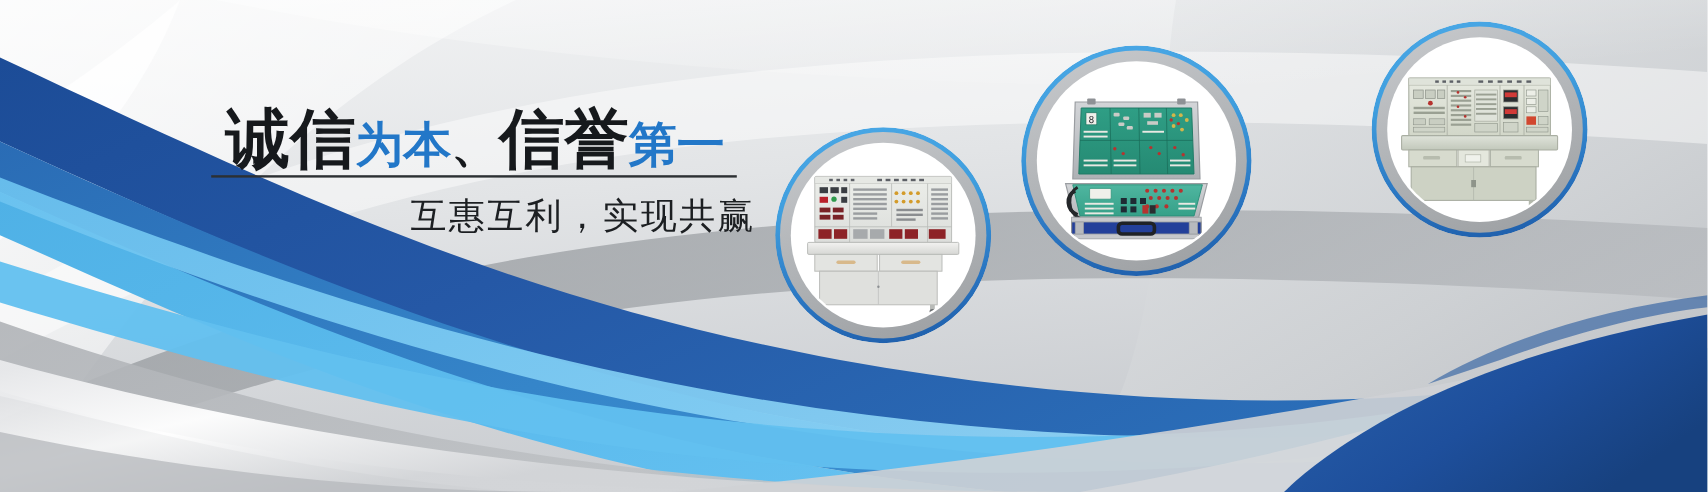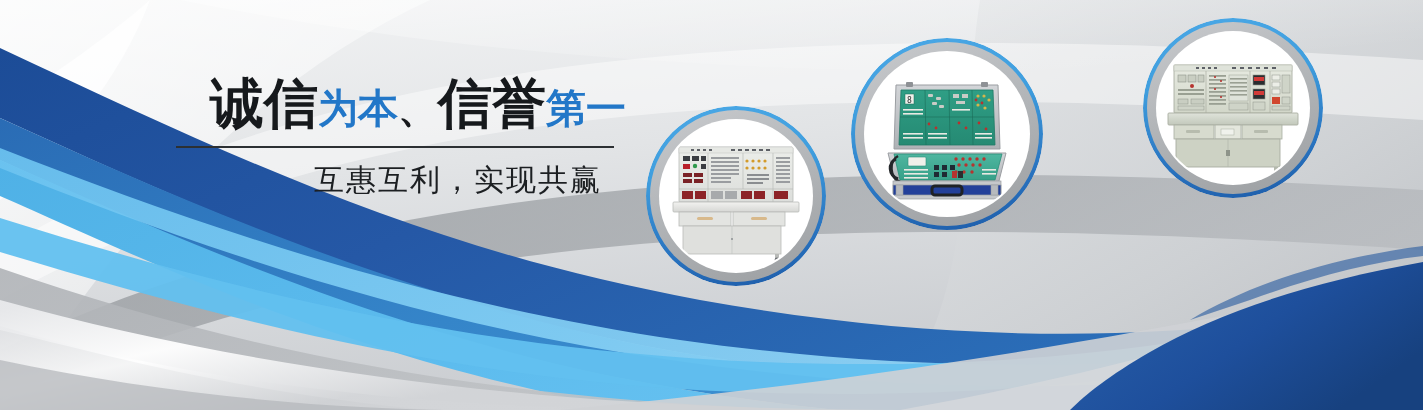--- a/index.html
+++ b/index.html
@@ -25,29 +25,28 @@
   }
 
   
   .text-block {
     position: absolute;
     left: 176px;
     top: 76px;
     width: 450px;
   }
   .slogan {
-    margin: 0;
+    margin: 12px;
     white-space: nowrap;
     font-family: "DejaVu Sans", "Liberation Sans", sans-serif;
     font-size: 54px;
     font-weight: bold;
     line-height: 1.05;
     color: #16191c;
     letter-spacing: 0px;
-    text-align: right;
   }
   .slogan .blue {
     color: #2277c8;
     font-size: 40px;
     font-weight: bold;
   }
   .slogan .dun {
     color: #16191c;
     font-size: 40px;
     font-weight: bold;
@@ -55,21 +54,21 @@
   .divider {
     position: absolute;
     left: 176px;
     top: 146px;
     width: 438px;
     height: 2px;
     background: #2c3033;
   }
   .subtitle {
     position: absolute;
-    left: 164px;
+    left: 192px;
     top: 160px;
     width: 438px;
     text-align: right;
     font-family: "DejaVu Sans", "Liberation Sans", sans-serif;
     font-size: 30px;
     font-weight: normal;
     color: #1c1f22;
     letter-spacing: 2px;
     white-space: nowrap;
   }

